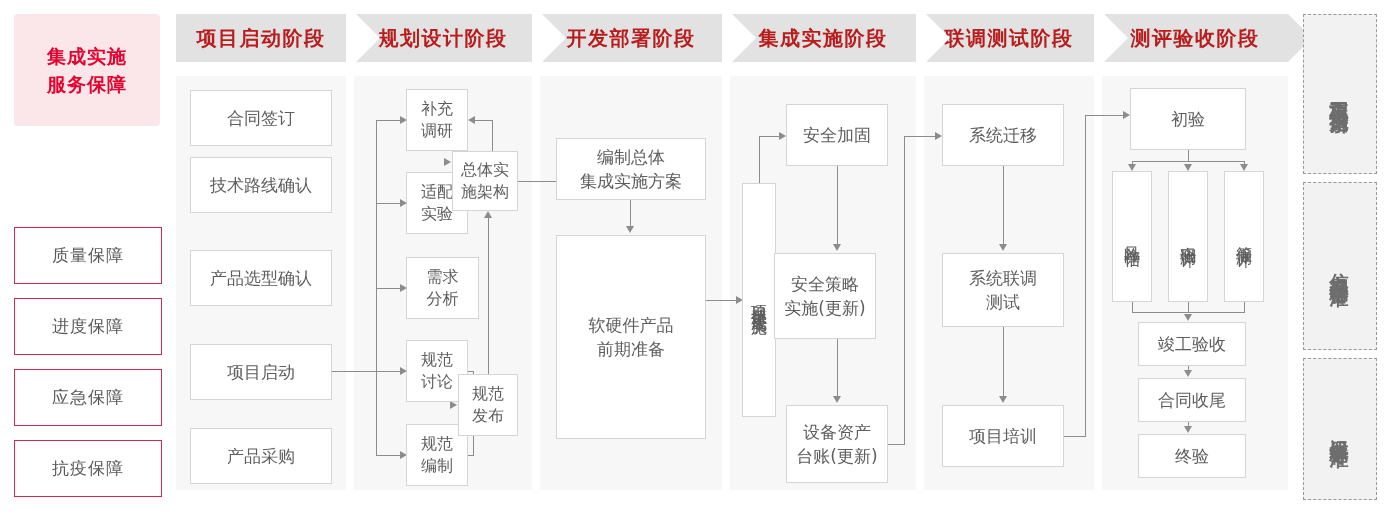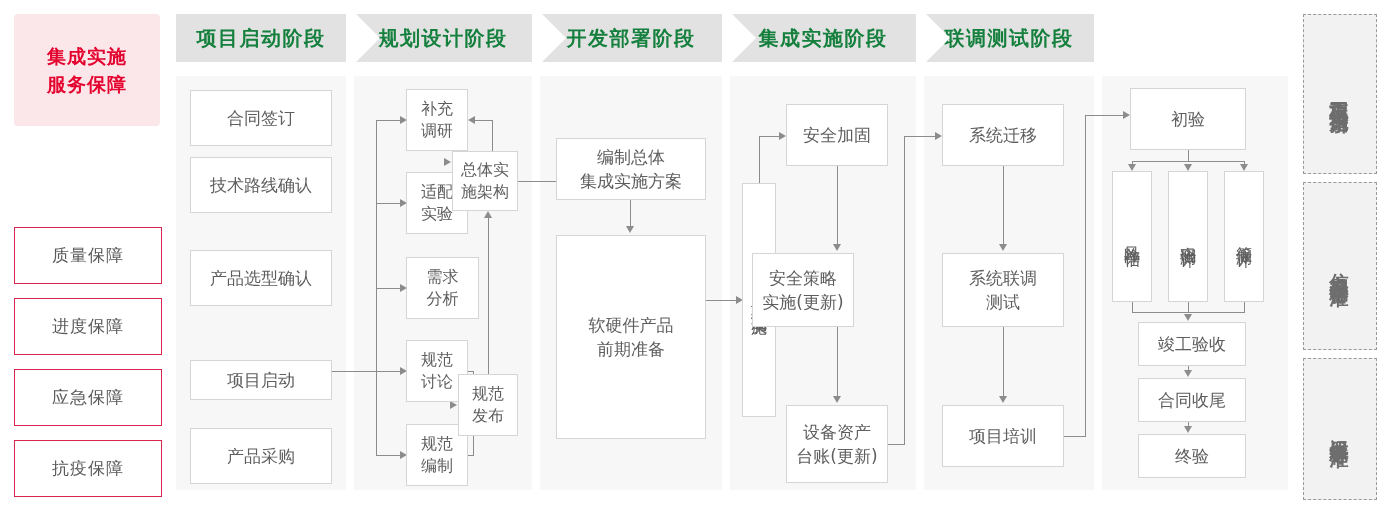--- a/index.html
+++ b/index.html
@@ -45,21 +45,21 @@
     position:absolute;
     top:76px;
     background:#F7F7F7;
   }
   .chev{
     position:absolute;
     top:14px;
     height:48px;
     background:#E2E2E2;
     display:flex; align-items:center; justify-content:center;
-    color:#15803d;
+    color:#b91c1c;
     font-weight:bold;
     font-size:20px;
     letter-spacing:1.5px;
   }
   .chev::after{
     content:"";
     position:absolute;
     right:-24px; top:0;
     width:0;height:0;
     border-top:24px solid transparent;
@@ -158,31 +158,32 @@
   <div class="col-bg" style="left:540px;width:182px;height:414px"></div>
   <div class="col-bg" style="left:730px;width:186px;height:414px"></div>
   <div class="col-bg" style="left:924px;width:170px;height:414px"></div>
   <div class="col-bg" style="left:1102px;width:186px;height:414px"></div>
 
   <div class="chev" style="left:176px;width:170px">项目启动阶段</div>
   <div class="chev" style="left:354px;width:178px">规划设计阶段</div>
   <div class="chev" style="left:540px;width:182px">开发部署阶段</div>
   <div class="chev" style="left:924px;width:170px">联调测试阶段</div>
   <div class="chev" style="left:730px;width:186px">集成实施阶段</div>
+  <div class="chev" style="left:1102px;width:186px">测评验收阶段</div>
 
   <div class="chev-gap" style="left:346px"></div>
   <div class="chev-gap" style="left:532px"></div>
   <div class="chev-gap" style="left:722px"></div>
   <div class="chev-gap" style="left:916px"></div>
   <div class="chev-gap" style="left:1094px"></div>
 
   <div class="node" style="left:190px;top:90px;width:142px;height:56px">合同签订</div>
   <div class="node" style="left:190px;top:157px;width:142px;height:56px">技术路线确认</div>
   <div class="node" style="left:190px;top:250px;width:142px;height:56px">产品选型确认</div>
-  <div class="node" style="left:190px;top:360px;width:142px;height:40px">项目启动</div>
+  <div class="node" style="left:190px;top:344px;width:142px;height:56px">项目启动</div>
   <div class="node" style="left:190px;top:428px;width:142px;height:56px">产品采购</div>
 
   <div class="ln lnh" style="left:332px;top:371px;width:44px"></div>
   <div class="ln lnv" style="left:376px;top:120px;height:335px"></div>
 
   <div class="ln lnh" style="left:376px;top:120px;width:26px"></div>
   <div class="arw arw-r" style="left:400px;top:116px"></div>
   <div class="ln lnh" style="left:376px;top:203px;width:26px"></div>
   <div class="arw arw-r" style="left:400px;top:199px"></div>
   <div class="ln lnh" style="left:376px;top:288px;width:26px"></div>
@@ -250,21 +251,21 @@
 前期准备</span>
   </div>
   <div class="ln lnv" style="left:630px;top:200px;height:28px"></div>
   <div class="arw arw-d" style="left:626px;top:226px"></div>
 
   <div class="ln lnh" style="left:706px;top:300px;width:32px"></div>
   <div class="arw arw-r" style="left:736px;top:296px"></div>
 
   <div class="node vert" style="left:742px;top:183px;width:34px;height:234px">项目整体集成实施</div>
   <div class="node" style="left:786px;top:104px;width:102px;height:62px">安全加固</div>
-  <div class="node" style="left:752px;top:253px;width:102px;height:74px">
+  <div class="node" style="left:774px;top:253px;width:102px;height:86px">
     <span style="white-space:pre-line">安全策略
 实施(更新)</span>
   </div>
   <div class="node" style="left:786px;top:405px;width:102px;height:78px">
     <span style="white-space:pre-line">设备资产
 台账(更新)</span>
   </div>
 
   <div class="ln lnv" style="left:759px;top:136px;height:48px"></div>
   <div class="ln lnh" style="left:759px;top:136px;width:22px"></div>

